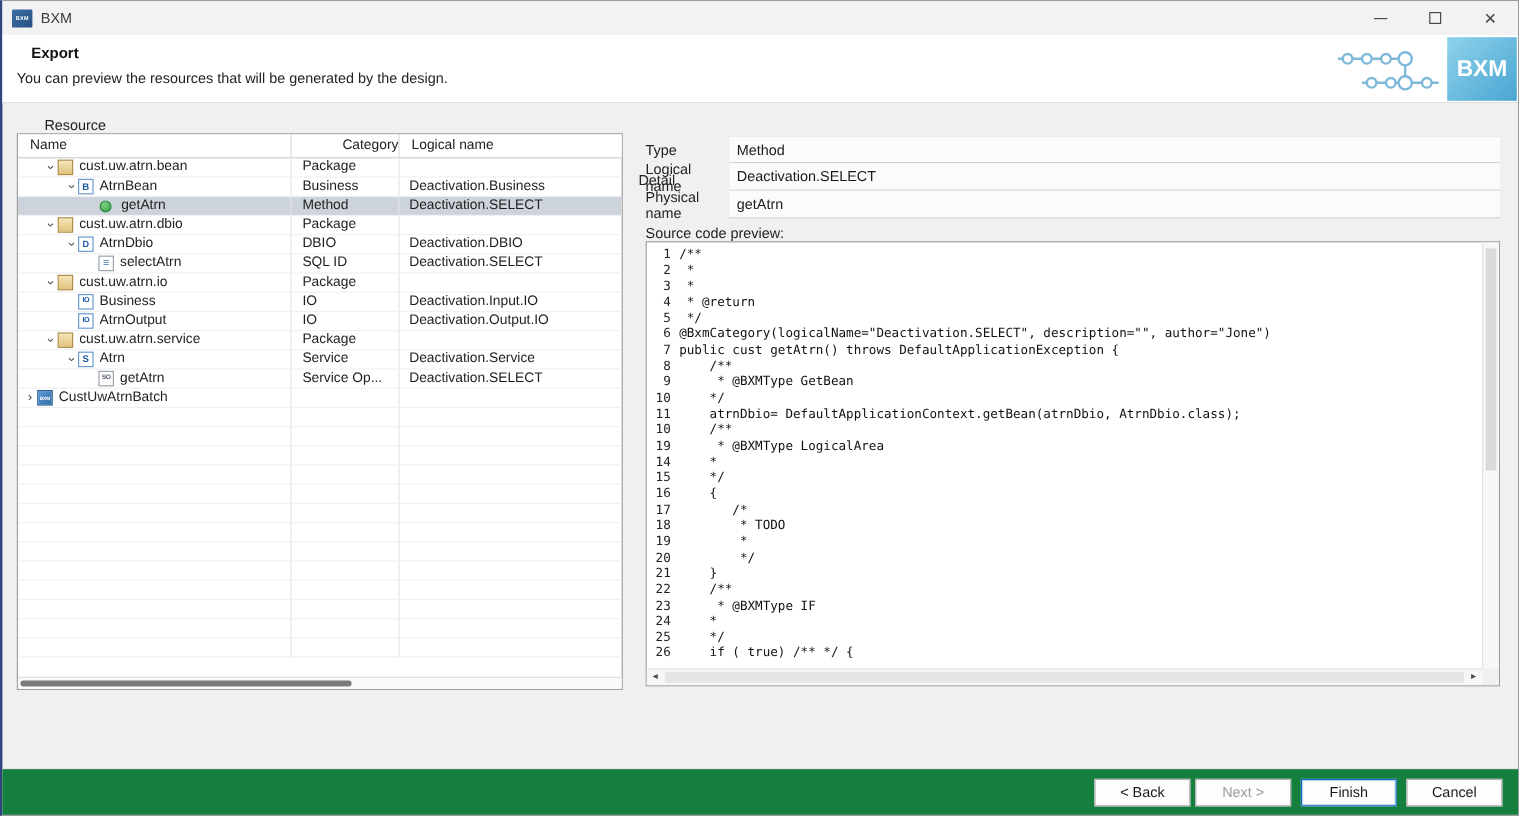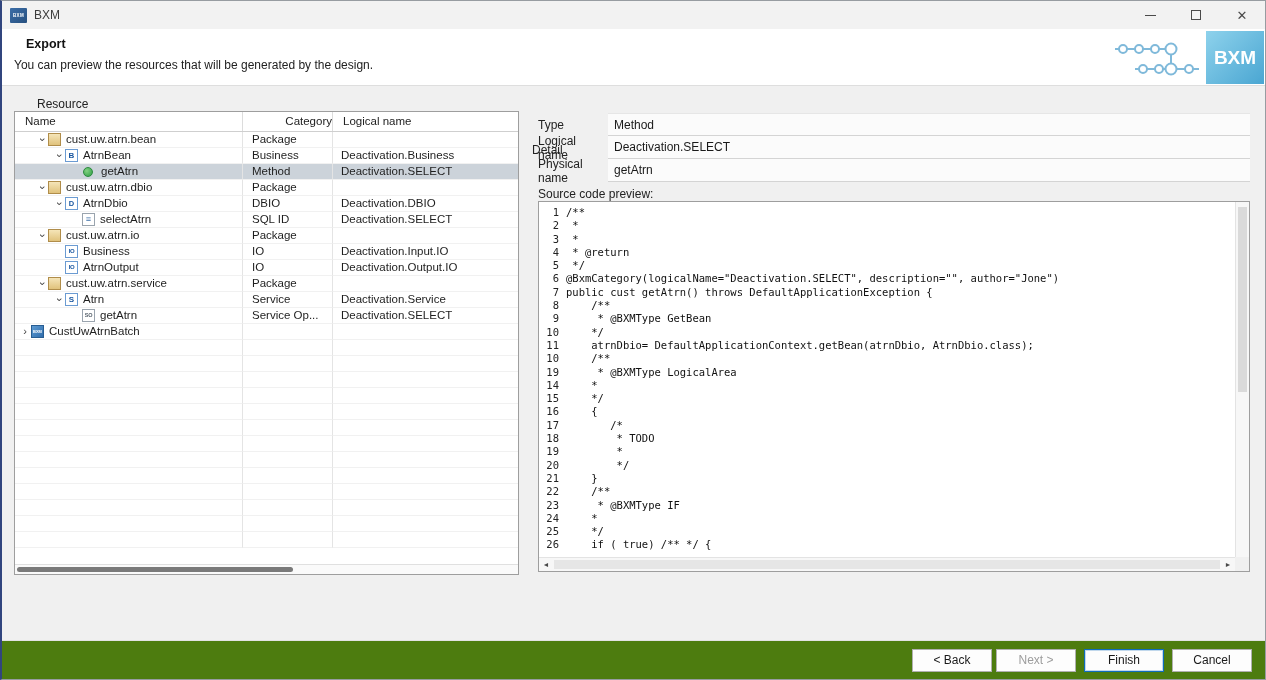--- a/index.html
+++ b/index.html
@@ -76,21 +76,21 @@
   .line-text { white-space:pre; }
 
   .vscroll { position:absolute; top:0; right:0; bottom:14px; width:14px; background:#f7f7f7; border-left:1px solid #e3e3e3; }
   .vthumb { position:absolute; left:2px; right:2px; top:5px; height:185px; background:#dadada; }
   .hscroll { position:absolute; left:0; right:14px; bottom:0; height:14px; background:#f7f7f7; border-top:1px solid #e3e3e3; display:flex; align-items:center; }
   .scroll-arrow { width:14px; flex:none; text-align:center; color:#4a4a4a; font-size:7px; line-height:13px; }
   .hthumb { flex:1; height:9px; margin:0 1px; background:#e6e6e6; }
   .scroll-corner { position:absolute; right:0; bottom:0; width:14px; height:14px; background:#f0f0f0; }
 
   
-  .footer { position:absolute; left:0; right:0; bottom:0; height:39px; background:#4d7c0f; border-top:1px solid #e2e2e2; display:flex; align-items:center; justify-content:flex-end; padding-right:13px; }
+  .footer { position:absolute; left:0; right:0; bottom:0; height:39px; background:#15803d; border-top:1px solid #e2e2e2; display:flex; align-items:center; justify-content:flex-end; padding-right:13px; }
   .btn { width:80px; height:23px; background:#fdfdfd; border:1px solid #b0b0b0; font-size:12px; color:#1a1a1a; display:flex; align-items:center; justify-content:center; font-family:"Liberation Sans", sans-serif; }
   .btn-back { margin-right:4px; }
   .btn-next { margin-right:8px; color:#9d9d9d; }
   .btn-finish { margin-right:8px; border:1px solid #0f6cbd; box-shadow:inset 0 0 0 1px rgba(15,108,189,.25); }
 </style>
 </head>
 <body>
 
 <div class="window">
 

